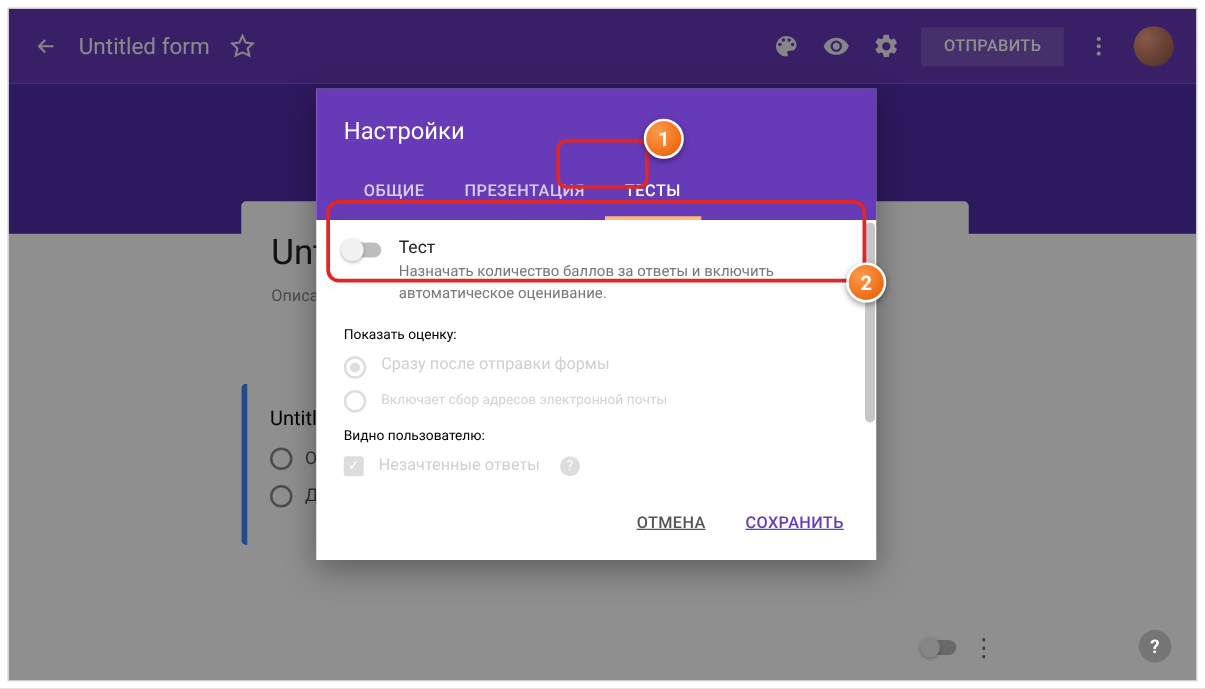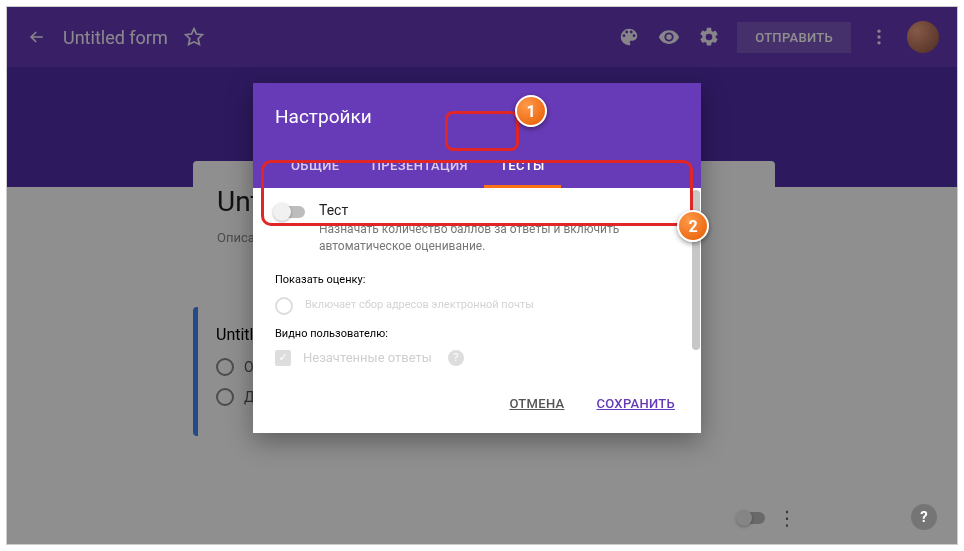--- a/index.html
+++ b/index.html
@@ -19,26 +19,26 @@
 .bg-qcard { position: absolute; top: 300px; left: 186px; width: 582px; background: #fff; border-radius: 4px; border-left: 5px solid #4285f4; padding: 18px; }
 .bg-qt { font-size: 16px; margin-bottom: 14px; }
 .bg-opt { display: flex; align-items: center; gap: 10px; margin-bottom: 12px; font-size: 14px; color: #555; }
 .radio-o { width: 18px; height: 18px; border: 2px solid #888; border-radius: 50%; }
 .bg-footer { position: absolute; bottom: 14px; right: 160px; display: flex; align-items: center; gap: 12px; }
 .toggle-sm { width: 28px; height: 12px; background: #bbb; border-radius: 6px; position: relative; }
 .toggle-sm::after { content: ''; position: absolute; width: 16px; height: 16px; background: #eee; border-radius: 50%; top: -2px; left: -1px; box-shadow: 0 1px 3px rgba(0,0,0,0.3); }
 .more-v { font-size: 20px; color: #666; }
 
 .overlay { position: absolute; inset: 0; background: rgba(0,0,0,0.44); }
-.dialog { position: absolute; top: 76px; left: 246px; width: 448px; background: #fff; box-shadow: 0 8px 24px rgba(0,0,0,0.35); }
+.dialog { position: absolute; top: 64px; left: 246px; width: 448px; background: #fff; box-shadow: 0 8px 24px rgba(0,0,0,0.35); }
 .dheader { background: #673ab7; color: #fff; padding: 22px 22px 0; }
 .dtitle { font-size: 19px; font-weight: 400; margin-bottom: 20px; }
 .dtabs { display: flex; gap: 0; }
 .dtab { padding: 10px 16px 12px; font-size: 13px; font-weight: 500; opacity: 0.75; cursor: pointer; letter-spacing: 0.4px; }
-.dtab.active { opacity: 1; border-bottom: 3px solid #f97316; }
+.dtab.active { opacity: 1; border-bottom: 3px solid #fdba74; }
 .dbody { padding: 0 0 8px 0; position: relative; max-height: 286px; overflow-y: auto; }
 .scrollbar-track { position: absolute; right: 0; top: 0; width: 12px; height: 100%; }
 .scrollbar-thumb { position: absolute; right: 1px; top: 2px; width: 8px; height: 160px; background: #c7c7c7; border-radius: 4px; }
 .section { padding: 14px 22px 10px; }
 .toggle-row { display: flex; gap: 14px; align-items: flex-start; }
 .switch { width: 30px; height: 12px; background: #bdbdbd; border-radius: 6px; position: relative; margin-top: 4px; flex-shrink: 0; }
 .switch::after { content: ''; position: absolute; width: 18px; height: 18px; background: #f1f1f1; border-radius: 50%; top: -3px; left: -2px; box-shadow: 0 1px 3px rgba(0,0,0,0.3); }
 .tlabel { font-size: 14px; color: #222; margin-bottom: 3px; }
 .tdesc { font-size: 12px; color: #777; line-height: 1.4; }
 .subhead { font-size: 14px; color: #7a7a7a; padding: 6px 22px 8px; font-weight: 500; }
@@ -145,20 +145,24 @@
         <div class="toggle-row">
           <div class="switch"></div>
           <div>
             <div class="tlabel">Тест</div>
             <div class="tdesc">Назначать количество баллов за ответы и включить автоматическое оценивание.</div>
           </div>
         </div>
       </div>
       <div class="fieldhead">Показать оценку:</div>
       <div class="opt-row">
+        <div class="radio-dim sel"></div>
+        <div class="opt-label">Сразу после отправки формы</div>
+      </div>
+      <div class="opt-row">
         <div class="radio-dim"></div>
         <div>
           <div class="opt-sub">Включает сбор адресов электронной почты</div>
         </div>
       </div>
       <div class="fieldhead">Видно пользователю:</div>
       <div class="chk-row">
         <div class="chk">✓</div>
         <div class="opt-label">Незачтенные ответы</div>
         <span class="help-ic">?</span>

